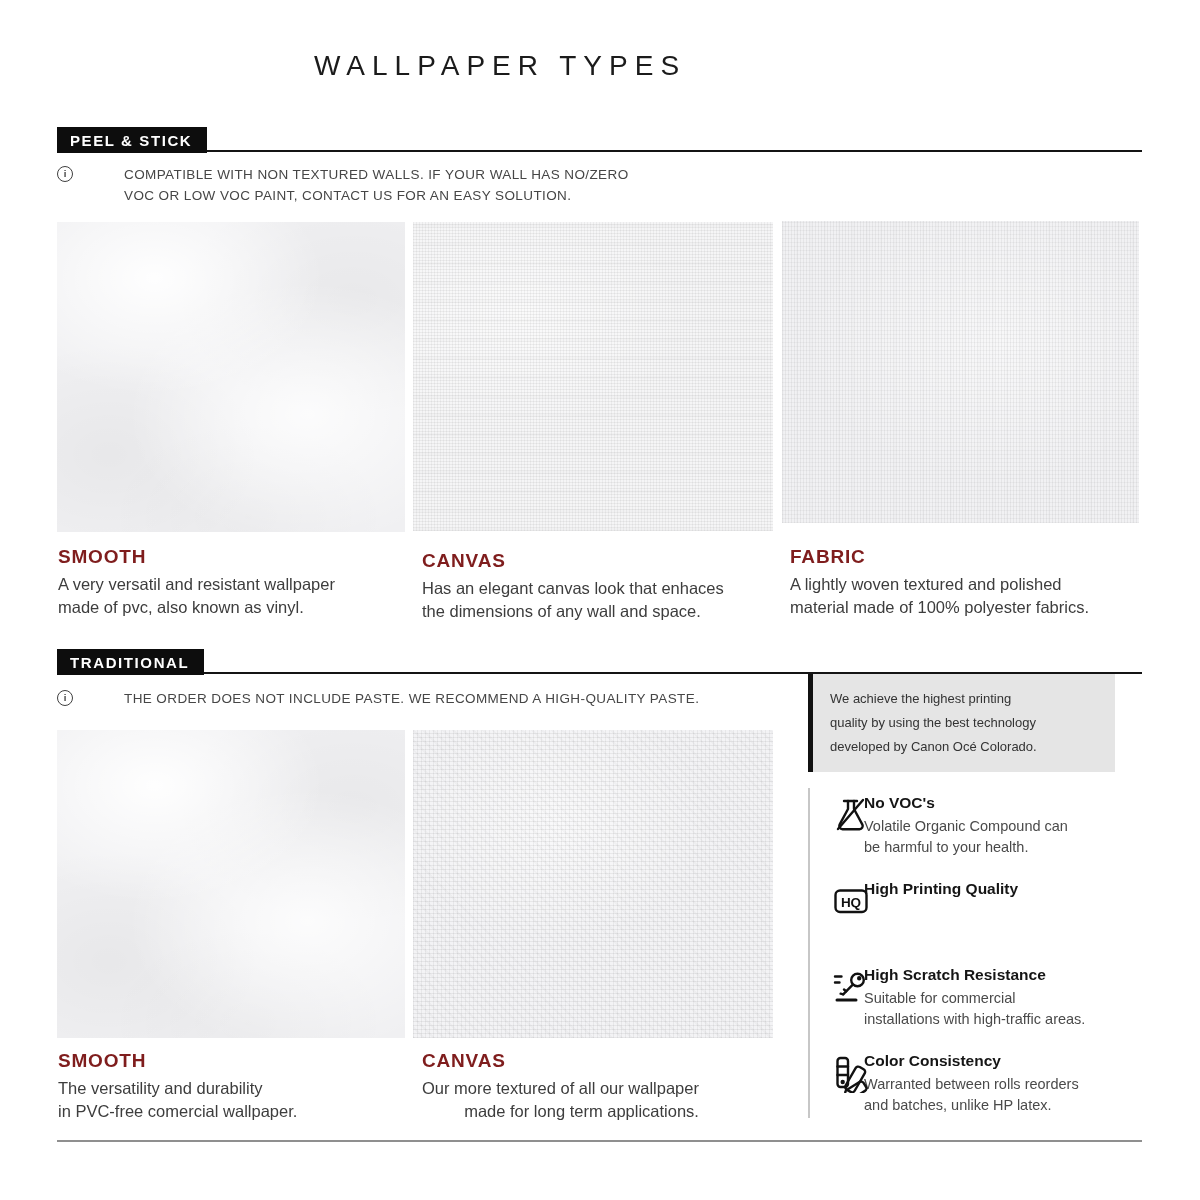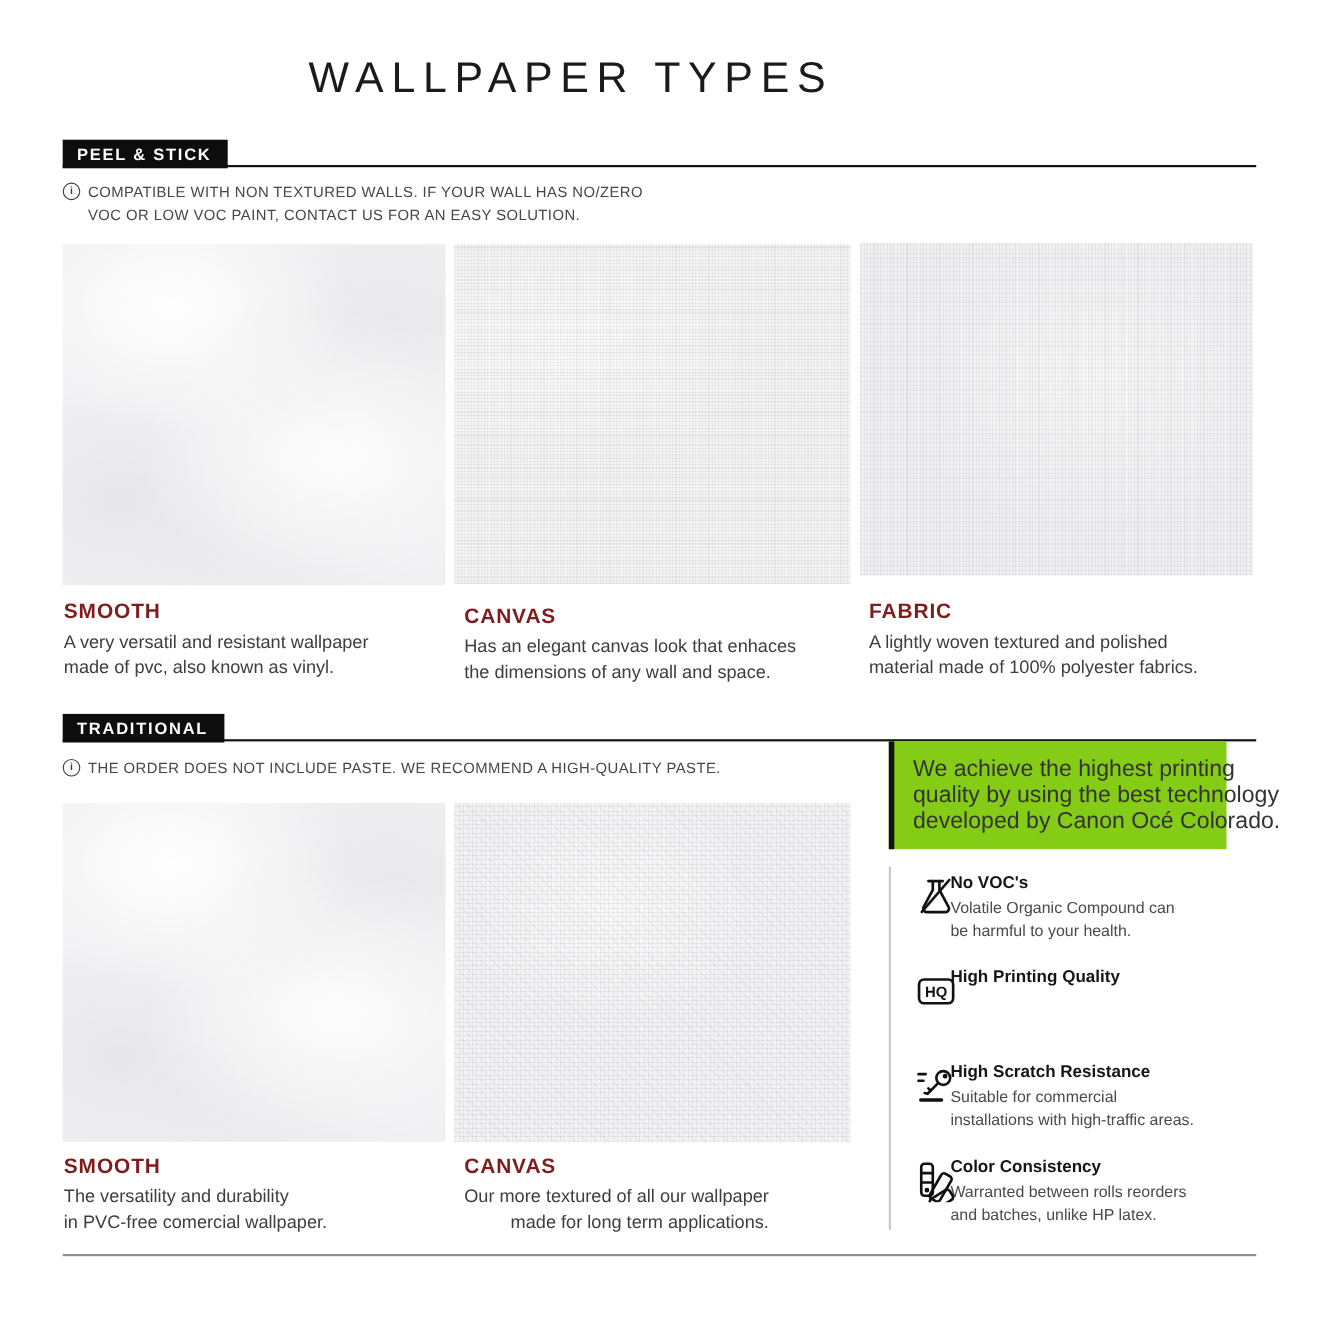--- a/index.html
+++ b/index.html
@@ -3,40 +3,40 @@
 <meta charset="utf-8">
 <style>
   html,body{margin:0;padding:0;background:#ffffff;}
   .page{
     position:relative;width:1200px;height:1200px;background:#ffffff;
     font-family:"Liberation Sans", sans-serif;overflow:hidden;color:#222;
   }
   
   .title{
     position:absolute;top:50px;left:0;width:1000px;text-align:center;
-    font-size:39px;font-weight:500;letter-spacing:7px;color:#1b1b1b;white-space:nowrap;margin-left:19px;
+    font-size:28px;font-weight:500;letter-spacing:7px;color:#1b1b1b;white-space:nowrap;
   }
   
   .sec-line{position:absolute;left:57px;width:1085px;height:2px;background:#141414;}
   .sec-badge{
     position:absolute;left:57px;background:#0d0d0d;color:#fff;
     font-size:15px;font-weight:700;letter-spacing:1.6px;
     padding:5px 15px 4px 13px;white-space:nowrap;
   }
   
   .note{position:absolute;display:flex;align-items:flex-start;}
   .info-i{
     width:14px;height:14px;border:1.5px solid #3f3f3f;border-radius:50%;
     font-size:9.5px;font-weight:700;color:#3f3f3f;text-align:center;line-height:14px;
     margin:2px 7px 0 0;flex:0 0 auto;font-style:normal;
   }
   .note-text{
     font-size:13.5px;font-weight:500;letter-spacing:0.4px;color:#464646;line-height:21px;
   }
-  .note-text span{display:block;}
+  .note-text span{display:block;margin-left:44px;}
   
   .swatch{position:absolute;}
   .tex-smooth{
     background-color:#f0f0f2;
     background-image:
       radial-gradient(ellipse 260px 180px at 28% 18%, rgba(255,255,255,0.95), rgba(255,255,255,0) 65%),
       radial-gradient(ellipse 300px 220px at 72% 62%, rgba(255,255,255,0.8), rgba(255,255,255,0) 60%),
       radial-gradient(ellipse 220px 160px at 15% 75%, rgba(0,0,0,0.035), rgba(0,0,0,0) 70%),
       radial-gradient(ellipse 260px 170px at 85% 25%, rgba(0,0,0,0.03), rgba(0,0,0,0) 70%),
       radial-gradient(ellipse 200px 140px at 55% 95%, rgba(0,0,0,0.025), rgba(0,0,0,0) 70%);
@@ -69,22 +69,22 @@
   .sw-name{
     position:absolute;font-size:19px;font-weight:700;letter-spacing:0.8px;color:#7f1d1d;white-space:nowrap;
   }
   .sw-desc{
     position:absolute;font-size:16.5px;color:#3d3d3d;line-height:22.5px;white-space:nowrap;
   }
   .sw-desc span{display:block;}
   
   .quote{
     position:absolute;left:808px;top:674px;width:307px;height:98px;
-    background:#84cc16;border-left:5px solid #111;box-sizing:border-box;
-    padding:13px 0 0 17px;font-size:21px;line-height:24px;color:#333;
+    background:#e5e5e5;border-left:5px solid #111;box-sizing:border-box;
+    padding:13px 0 0 17px;font-size:13px;line-height:24px;color:#333;
   }
   .quote span{display:block;white-space:nowrap;}
   
   .feat-vline{position:absolute;left:808px;top:788px;width:2px;height:330px;background:#c7c7c7;}
   .feature{position:absolute;left:831px;width:306px;}
   .feature .f-icon{position:absolute;left:0;top:1px;width:40px;height:40px;}
   .feature .f-body{margin-left:33px;}
   .f-title{font-size:15.5px;font-weight:700;color:#151515;margin-bottom:4px;white-space:nowrap;}
   .f-desc{font-size:14.5px;color:#4a4a4a;line-height:20.5px;white-space:nowrap;}
   .f-desc span{display:block;}

